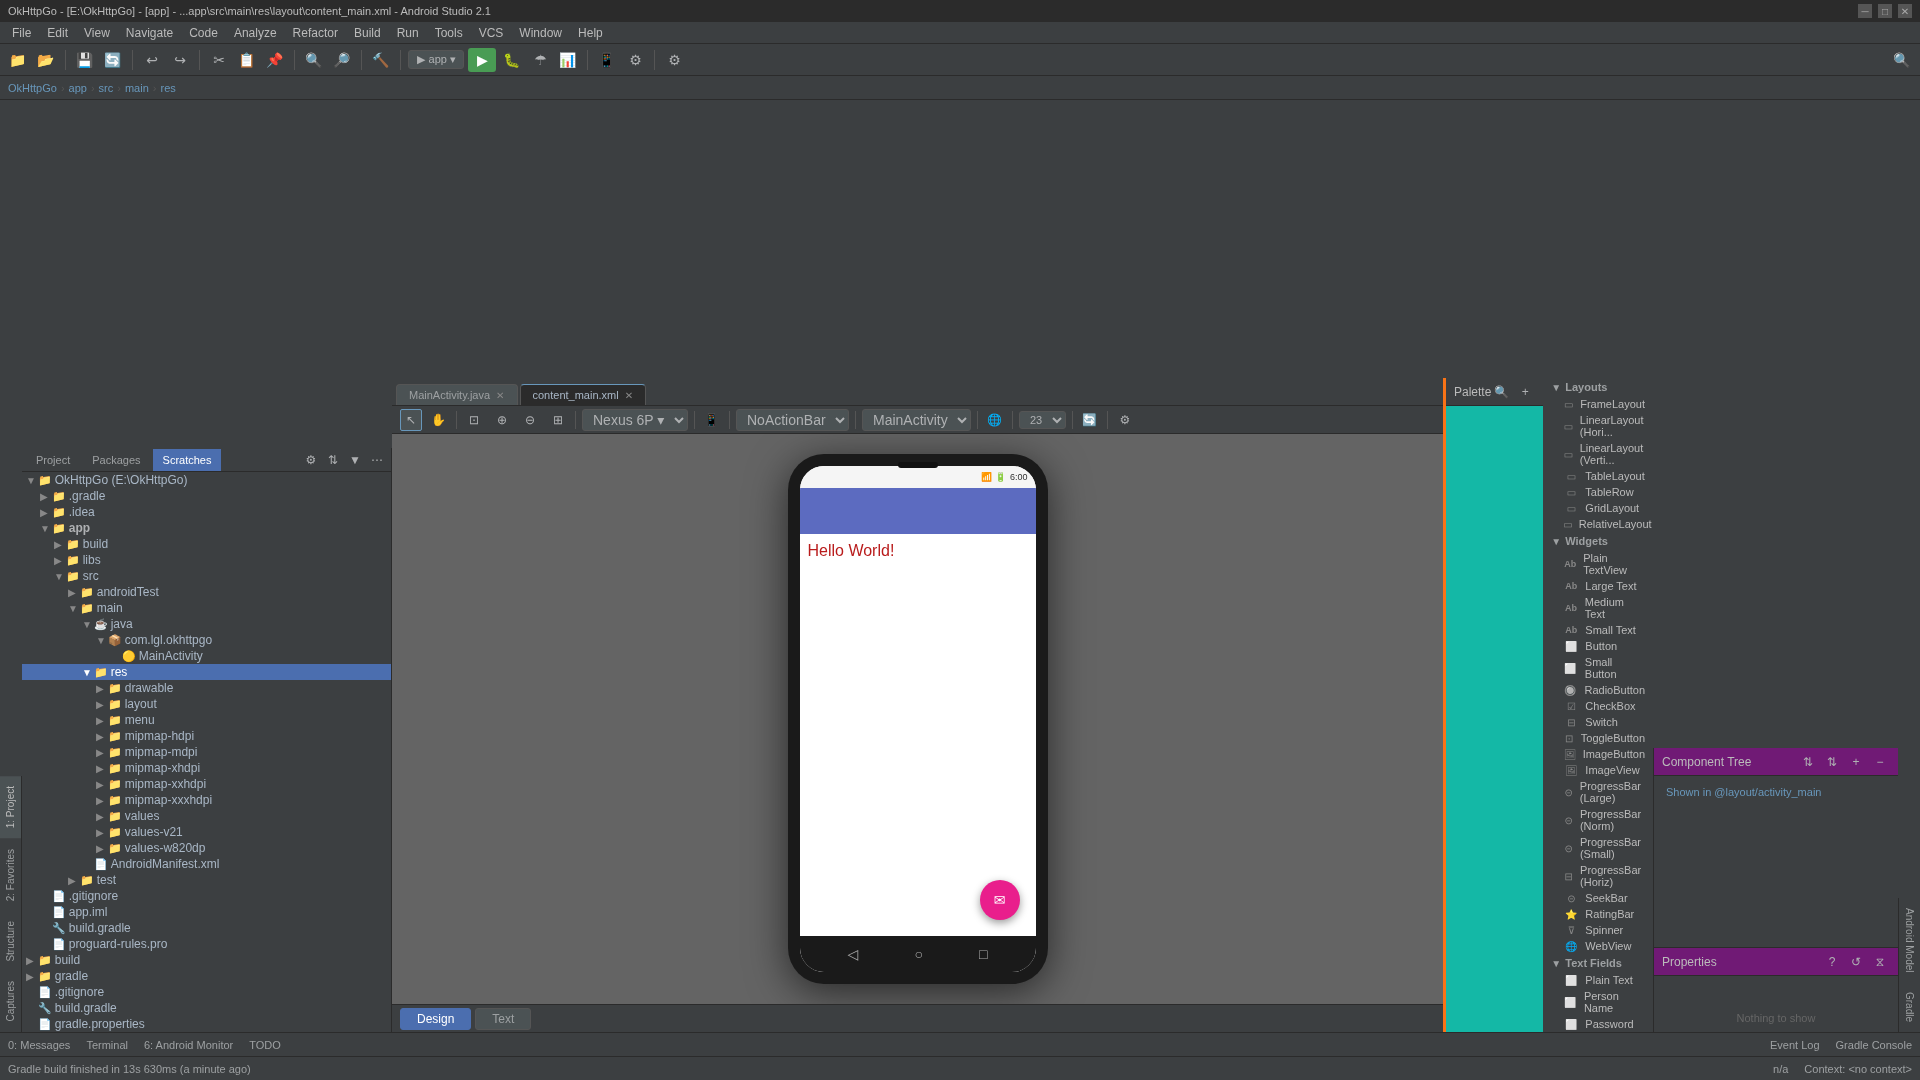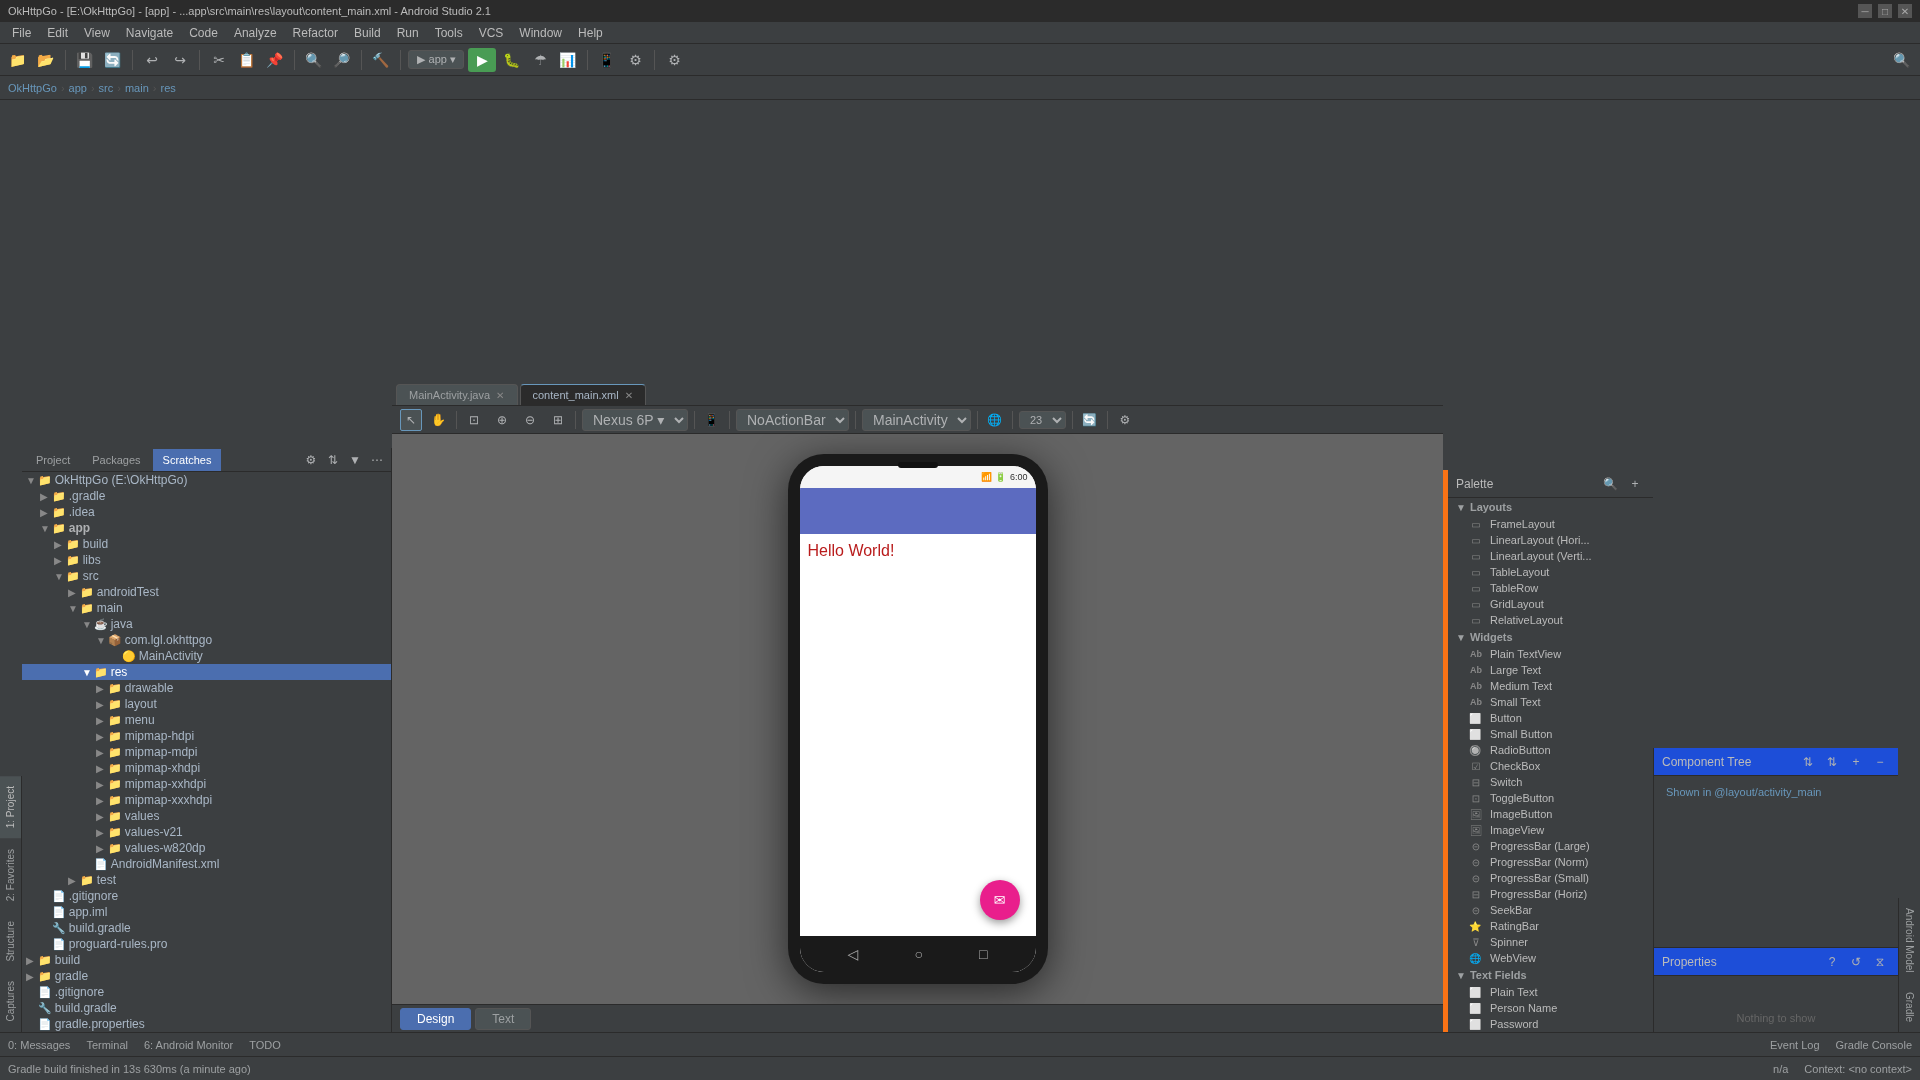--- a/index.html
+++ b/index.html
@@ -321,23 +321,23 @@
       align-items: center;
       justify-content: space-around;
       padding: 0 20px;
     }
     .phone-nav-icon { color: #aaa; font-size: 14px; }
 
     
     .palette-panel {
       width: 210px;
       background: #14b8a6;
-      border-left: 5px solid #f97316;
-      display: flex;
-      flex-direction: column;
+      border-left: 3px solid #f97316;
+      display: flex;
+      flex-direction: row;
     }
     .palette-header {
       height: 28px;
       background: #3c3f41;
       display: flex;
       align-items: center;
       padding: 0 8px;
       font-size: 12px;
       color: #bbb;
       border-bottom: 1px solid #2b2b2b;
@@ -381,21 +381,21 @@
       flex-direction: column;
     }
     .right-top {
       height: 200px;
       border-bottom: 1px solid #2b2b2b;
       display: flex;
       flex-direction: column;
     }
     .right-header {
       height: 28px;
-      background: #1d4ed8;
+      background: #701a75;
       display: flex;
       align-items: center;
       padding: 0 8px;
       font-size: 12px;
       color: #bbb;
       border-bottom: 1px solid #2b2b2b;
       justify-content: space-between;
     }
     .right-content {
       flex: 1;

